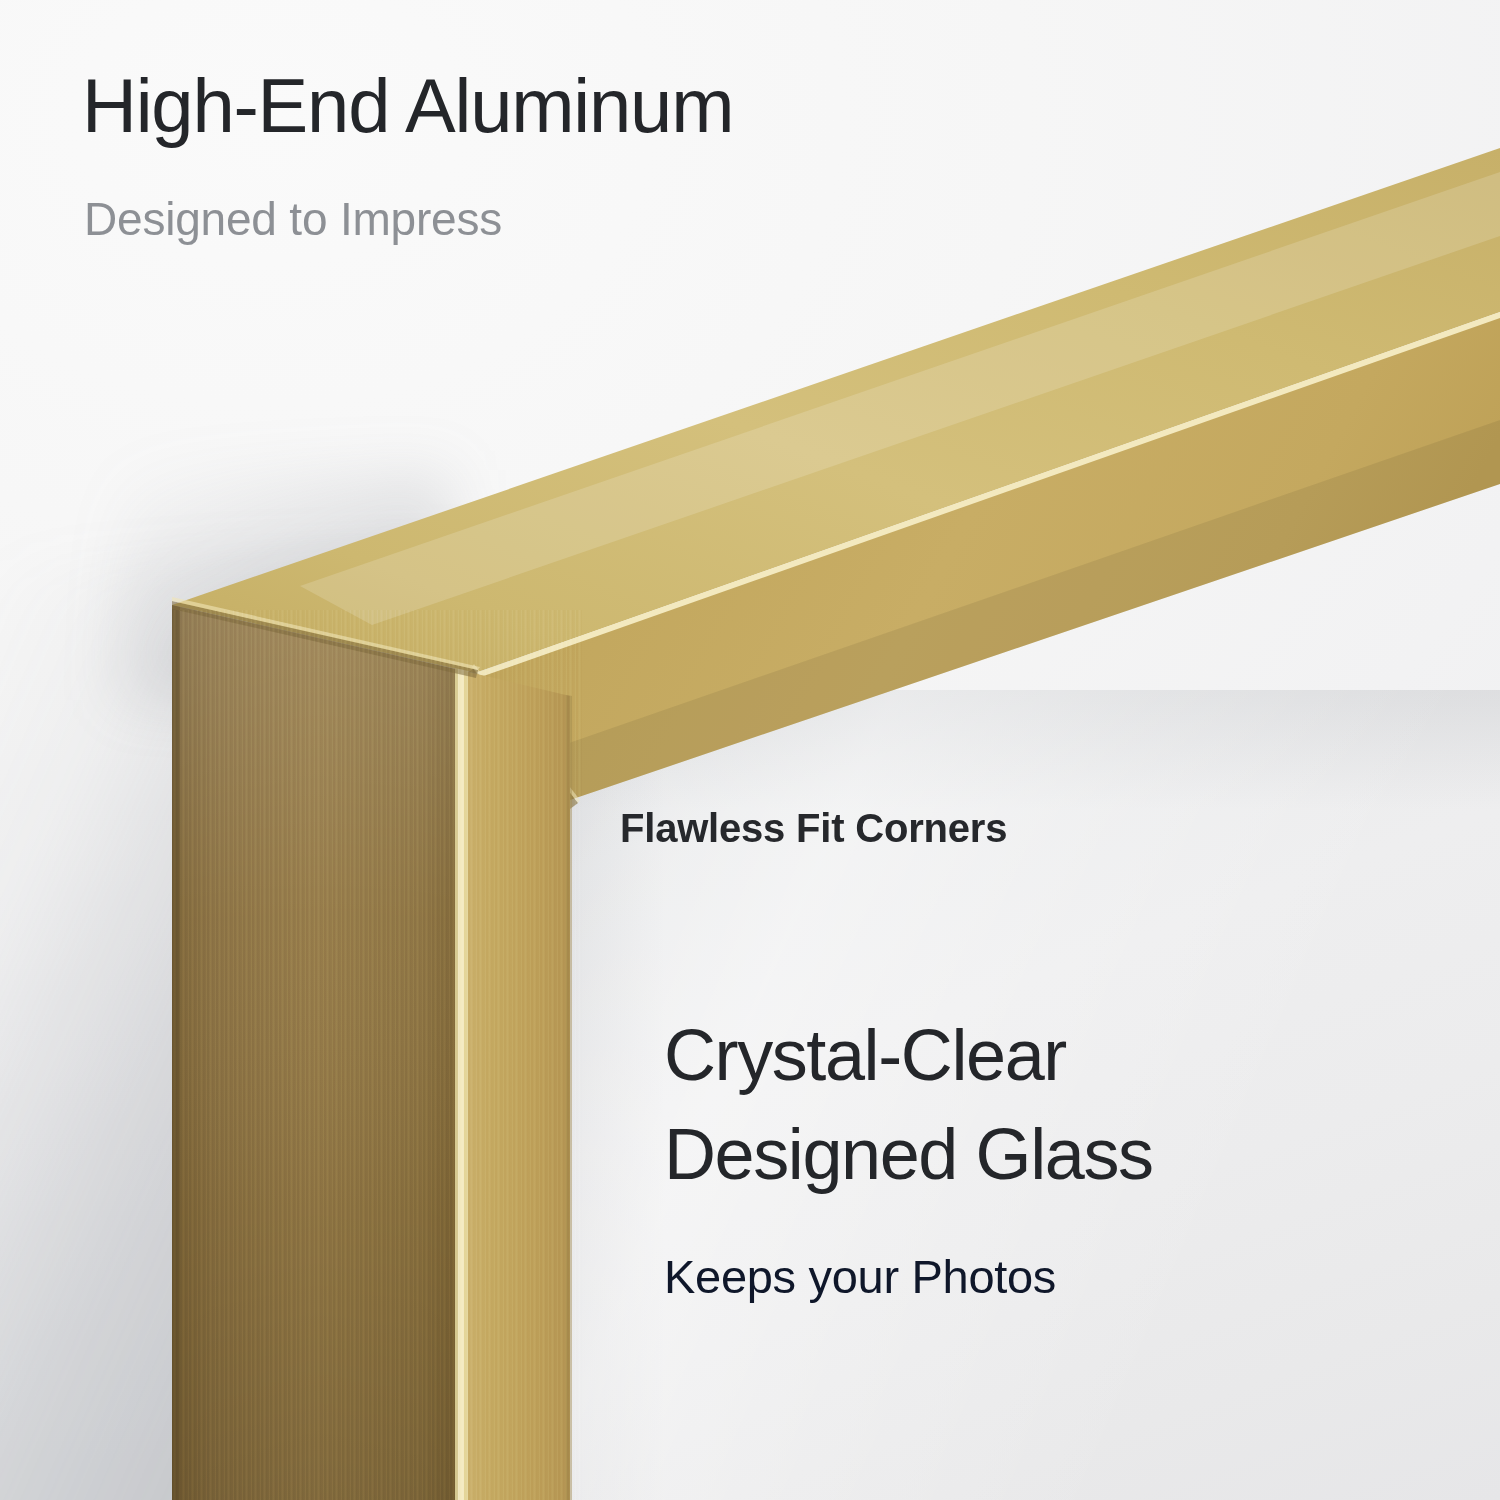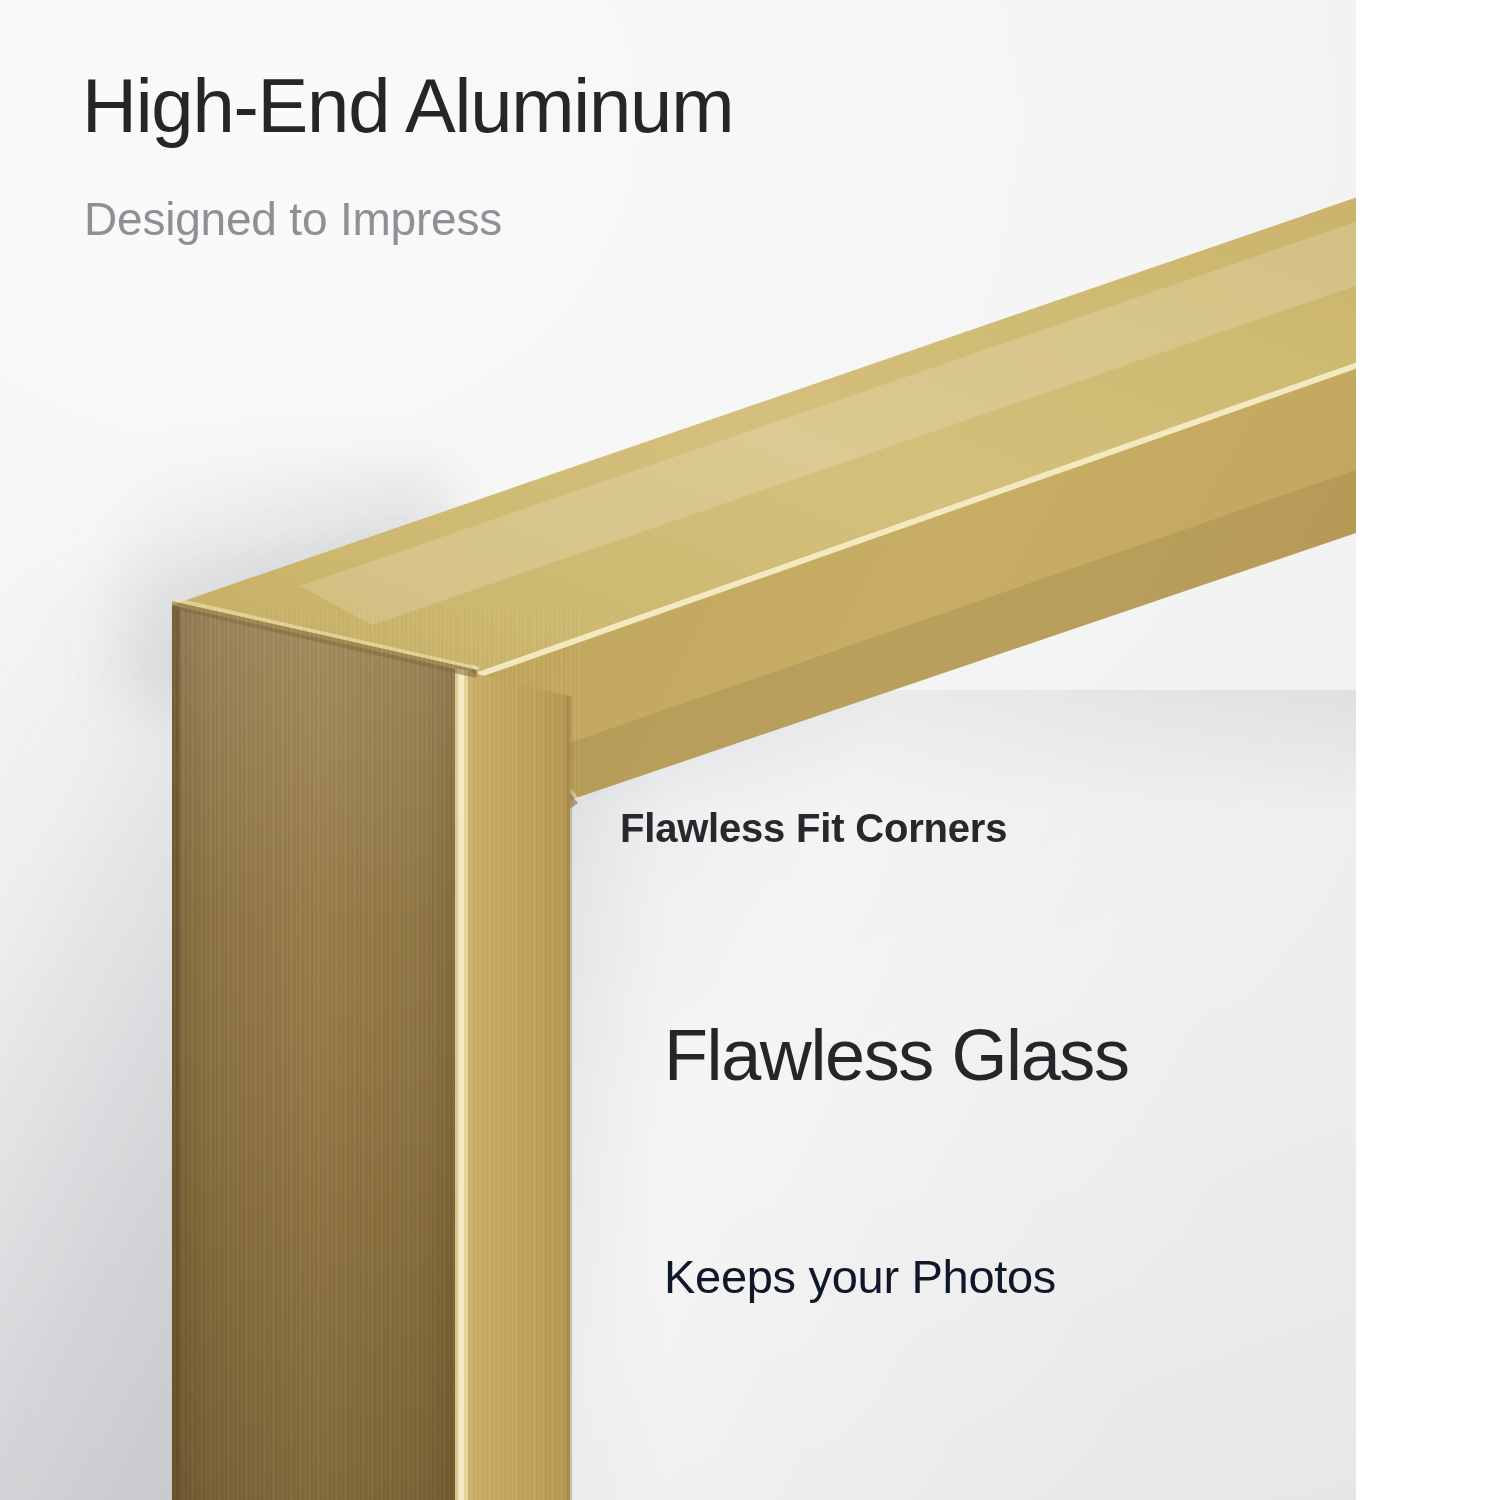--- a/index.html
+++ b/index.html
@@ -3,21 +3,21 @@
 <meta charset="utf-8">
 <title>High-End Aluminum Frame</title>
 <style>
   html, body {
     margin: 0;
     padding: 0;
     background: #ffffff;
   }
   #stage {
     position: relative;
-    width: 1356px;
+    width: 1500px;
     height: 1500px;
     overflow: hidden;
     background: #f7f7f7;
     font-family: "Liberation Sans", sans-serif;
     -webkit-font-smoothing: antialiased;
   }
 
   
   .wall {
     position: absolute;
@@ -282,20 +282,21 @@
 
   <div class="brush-v"></div>
 
   <div class="txt headline">High-End Aluminum</div>
 
   <div class="txt subhead">Designed to Impress</div>
 
   <div class="txt corner-label">Flawless Fit Corners</div>
 
   <div class="glass-title" style="position:absolute;">
-    <div>Flawless Glass</div>
+    <div>Crystal-Clear</div>
+    <div>Designed Glass</div>
   </div>
 
   <div class="glass-sub" style="position:absolute;">
     <div>Keeps your Photos</div>
   </div>
 
 </div>
 
 </body></html>

